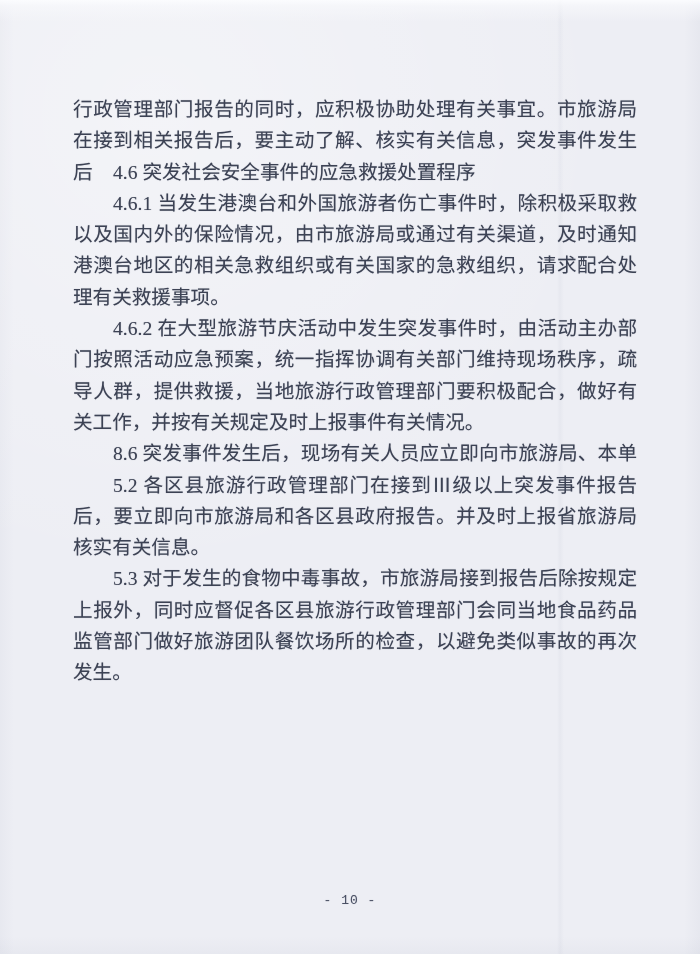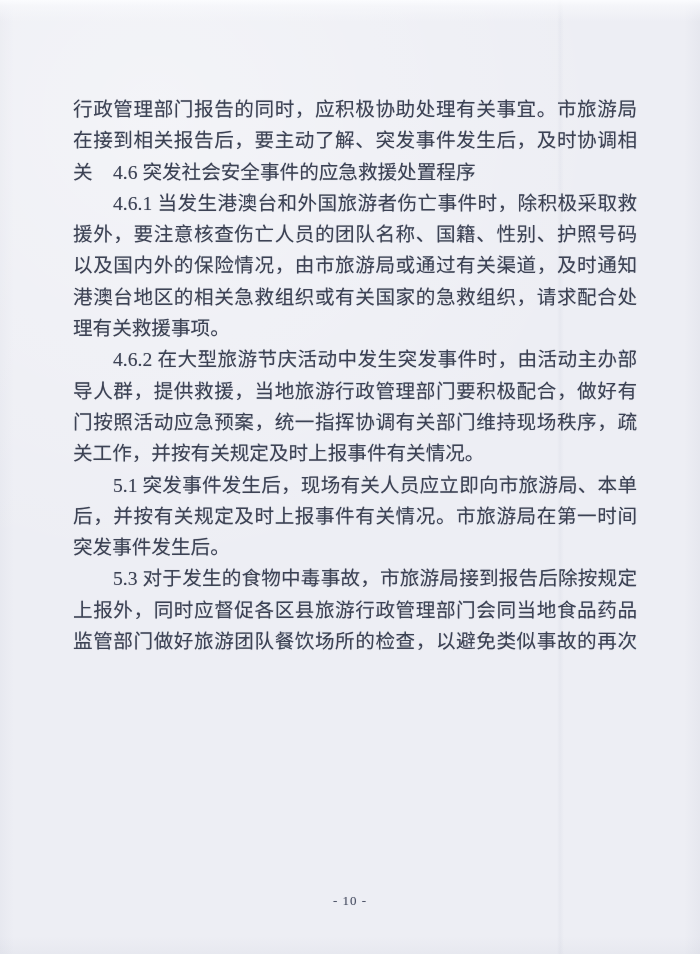--- a/index.html
+++ b/index.html
@@ -52,40 +52,42 @@
   .page-number {
     position: absolute;
     left: 0;
     right: 0;
     top: 893px;
     text-align: center;
     font-size: 13px;
     letter-spacing: 1px;
     color: #4a5064;
     text-shadow: 0 0 1px rgba(74,80,100,0.3);
+    font-family: Liberation Mono, monospace;
   }
 </style>
 </head>
 <body>
 
 <div class="page">
   <div class="textblock" id="textblock">
       <div class="line justify">行政管理部门报告的同时，应积极协助处理有关事宜。市旅游局</div>
-      <div class="line justify">在接到相关报告后，要主动了解、突发事件发生后，及时协调相关</div>
+      <div class="line justify">在接到相关报告后，要主动了解、核实有关信息，突发事件发生后</div>
       <div class="line indent">4.6 突发社会安全事件的应急救援处置程序</div>
       <div class="line indent justify">4.6.1 当发生港澳台和外国旅游者伤亡事件时，除积极采取救</div>
-      <div class="line justify">援外，要注意核查伤亡人员的团队名称、国籍、性别、护照号码</div>
       <div class="line justify">以及国内外的保险情况，由市旅游局或通过有关渠道，及时通知</div>
       <div class="line justify">港澳台地区的相关急救组织或有关国家的急救组织，请求配合处</div>
       <div class="line">理有关救援事项。</div>
       <div class="line indent justify">4.6.2 在大型旅游节庆活动中发生突发事件时，由活动主办部</div>
+      <div class="line justify">门按照活动应急预案，统一指挥协调有关部门维持现场秩序，疏</div>
       <div class="line justify">导人群，提供救援，当地旅游行政管理部门要积极配合，做好有</div>
-      <div class="line justify">门按照活动应急预案，统一指挥协调有关部门维持现场秩序，疏</div>
       <div class="line">关工作，并按有关规定及时上报事件有关情况。</div>
-      <div class="line indent justify">5.1 突发事件发生后，现场有关人员应立即向市旅游局、本单</div>
-      <div class="line justify">后，并按有关规定及时上报事件有关情况。市旅游局在第一时间</div>
-      <div class="line">突发事件发生后。</div>
+      <div class="line indent justify">8.6 突发事件发生后，现场有关人员应立即向市旅游局、本单</div>
+      <div class="line indent justify">5.2 各区县旅游行政管理部门在接到Ⅲ级以上突发事件报告</div>
+      <div class="line justify">后，要立即向市旅游局和各区县政府报告。并及时上报省旅游局</div>
+      <div class="line">核实有关信息。</div>
       <div class="line indent justify">5.3 对于发生的食物中毒事故，市旅游局接到报告后除按规定</div>
       <div class="line justify">上报外，同时应督促各区县旅游行政管理部门会同当地食品药品</div>
       <div class="line justify">监管部门做好旅游团队餐饮场所的检查，以避免类似事故的再次</div>
+      <div class="line">发生。</div>
     </div>
   <div class="page-number">- 10 -</div>
 </div>
 
 </body></html>

